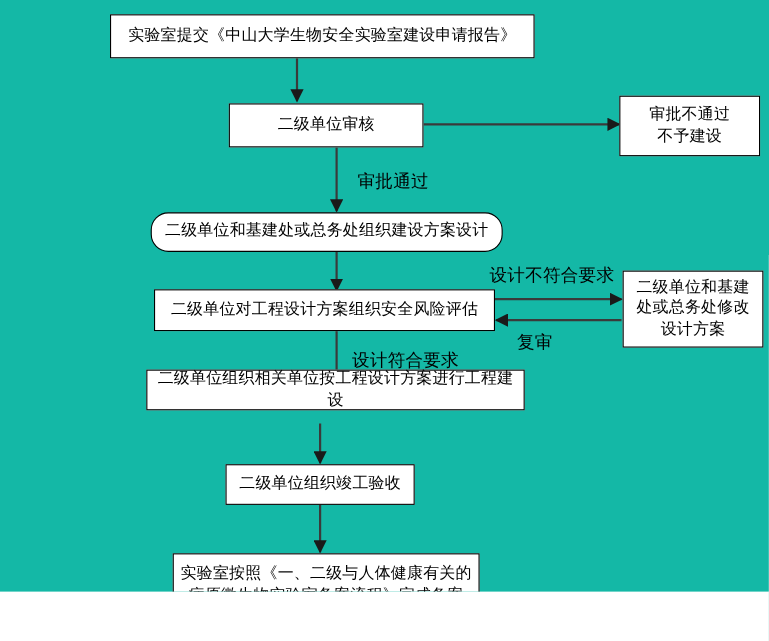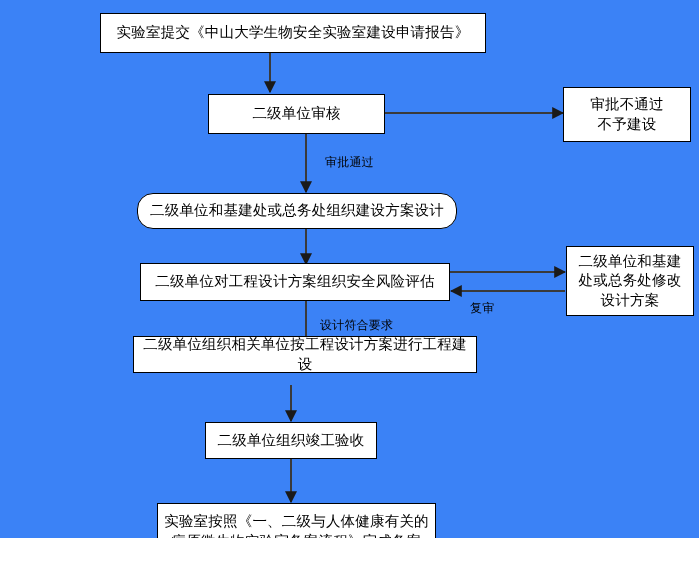--- a/index.html
+++ b/index.html
@@ -7,21 +7,21 @@
     padding: 0;
     background: #ffffff;
   }
   body {
     font-family: "DejaVu Sans", "Liberation Sans", sans-serif;
   }
   #canvas {
     position: relative;
     width: 699px;
     height: 538px;
-    background: #3b82f6;
+    background: #14b8a6;
     overflow: hidden;
   }
   .node {
     position: absolute;
     box-sizing: border-box;
     border: 1.5px solid #000000;
     background: #ffffff;
     display: flex;
     align-items: center;
     justify-content: center;
@@ -29,21 +29,21 @@
     color: #000000;
     font-size: 14.5px;
     line-height: 1.32;
     letter-spacing: 0.2px;
     white-space: pre-line;
     padding: 2px 6px;
   }
   .label {
     position: absolute;
     color: #000000;
-    font-size: 12px;
+    font-size: 16px;
     line-height: 1.2;
     white-space: nowrap;
     letter-spacing: 0.2px;
   }
   svg.edges {
     position: absolute;
     left: 0;
     top: 0;
     width: 699px;
     height: 583px;
@@ -106,18 +106,19 @@
 
   <div class="node" style="left:133px; top:336px; width:344px; height:37px;">二级单位组织相关单位按工程设计方案进行工程建设</div>
 
   <div class="node" style="left:205px; top:422px; width:172px; height:37px;">二级单位组织竣工验收</div>
 
   <div class="node" style="left:157px; top:503px; width:279px; height:57px;">实验室按照《一、二级与人体健康有关的
 病原微生物实验室备案流程》完成备案</div>
 
   <div class="label" style="left:325px; top:155px;">审批通过</div>
 
+  <div class="label" style="left:445px; top:240px;">设计不符合要求</div>
 
   <div class="label" style="left:470px; top:301px;">复审</div>
 
   <div class="label" style="left:320px; top:318px;">设计符合要求</div>
 
 </div>
 
 </body></html>

